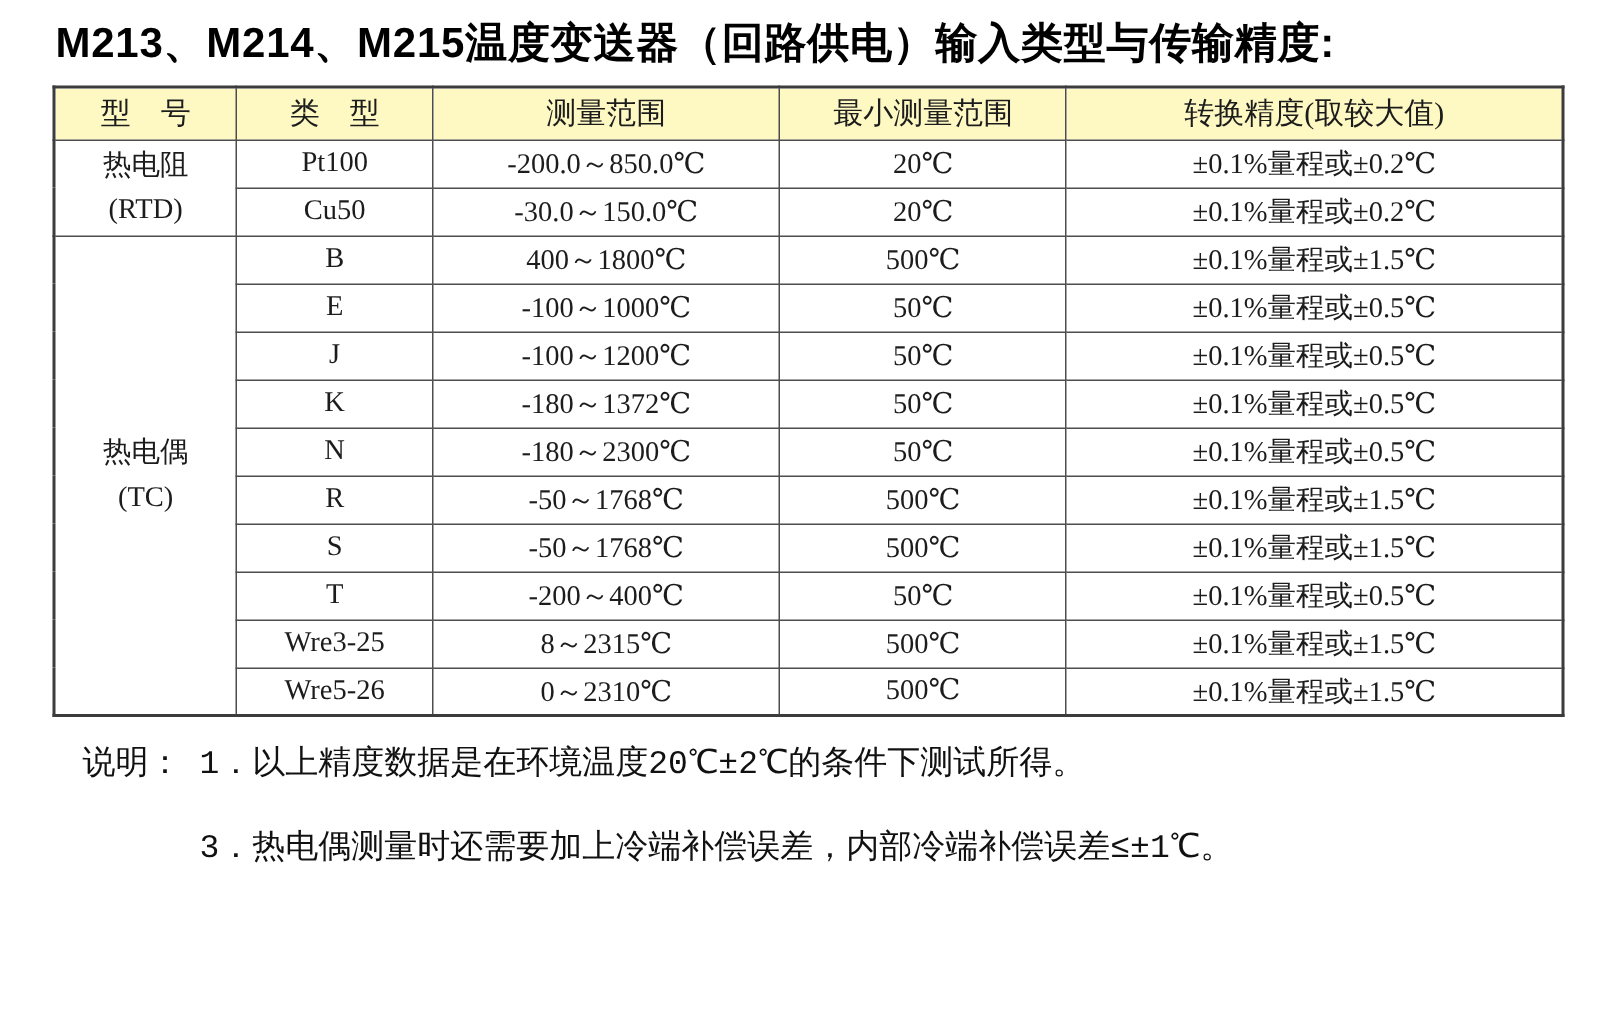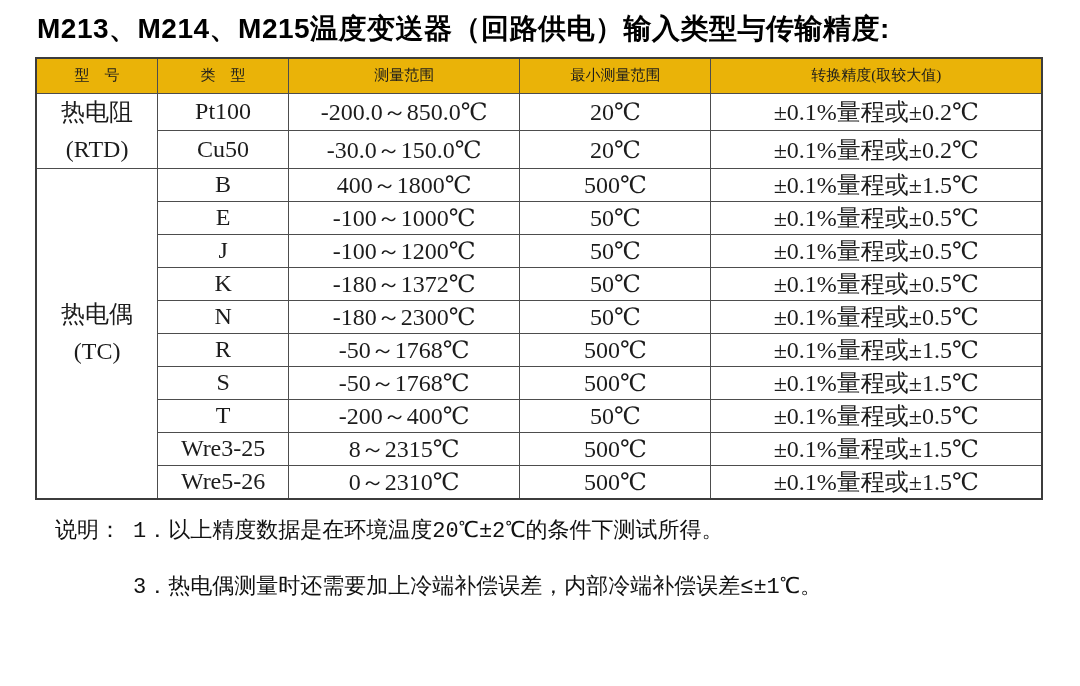--- a/index.html
+++ b/index.html
@@ -33,28 +33,28 @@
   }
   .spec-table th, .spec-table td {
     border: 1px solid #4d4d4d;
     text-align: center;
     vertical-align: middle;
     padding: 0 4px;
     white-space: nowrap;
     overflow: hidden;
   }
   .spec-table th {
-    background: #eab308;
+    background: #fef9c3;
     font-weight: normal;
-    font-size: 15px;
+    font-size: 20px;
     height: 35px;
   }
   .spec-table td {
     background: #ffffff;
-    font-size: 24px;
+    font-size: 19px;
     height: 32px;
   }
   .spec-table td.group-cell {
     line-height: 1.55;
   }
   .notes {
     margin: 15px 0 0 20px;
     font-size: 22px;
     color: #111111;
     font-family: Liberation Mono, monospace;

